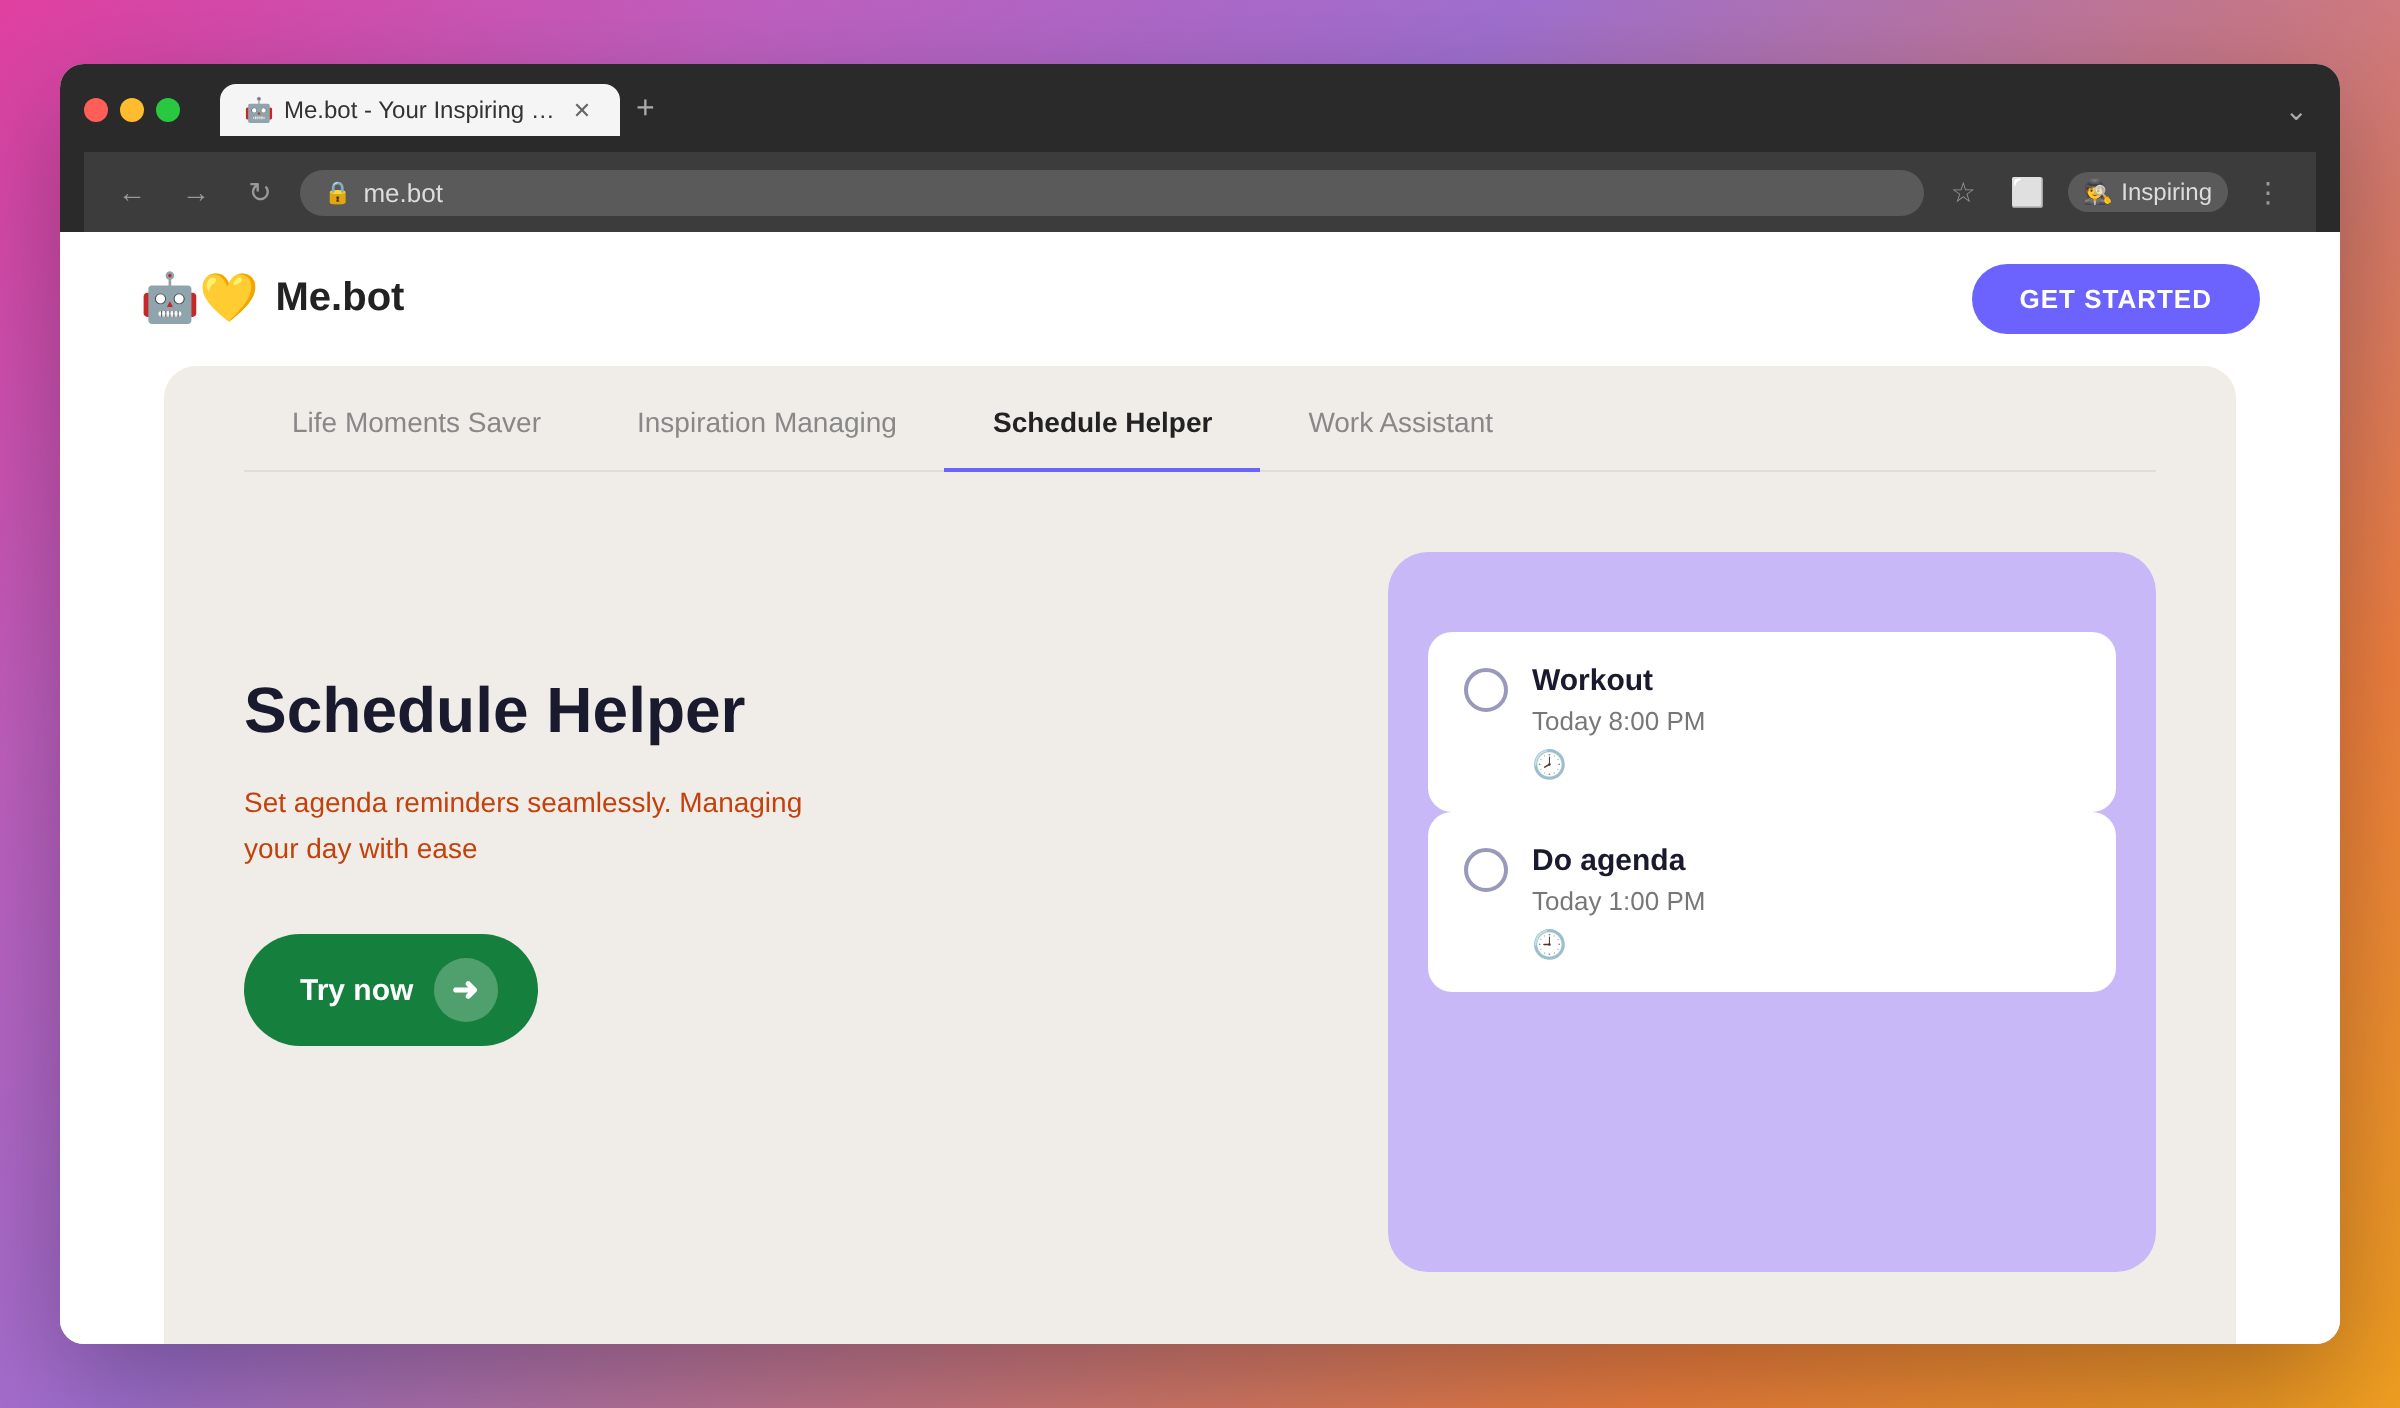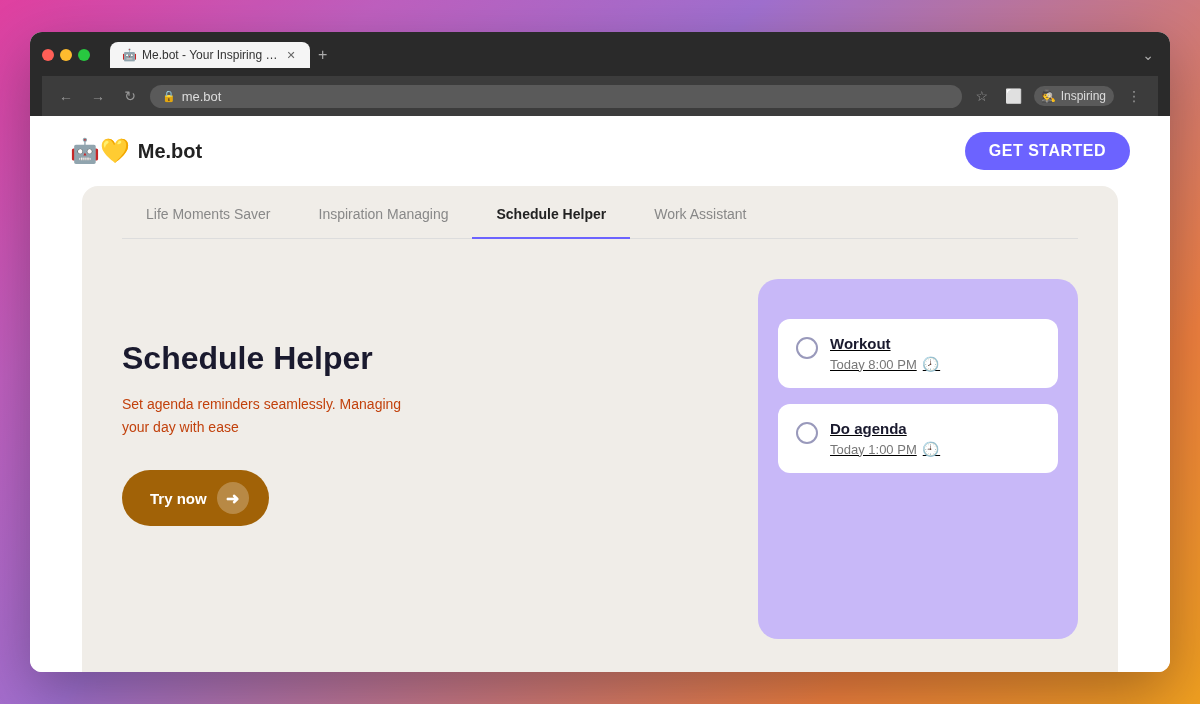--- a/index.html
+++ b/index.html
@@ -213,21 +213,21 @@
       font-weight: 600;
       color: #222;
     }
 
     .get-started-btn {
       background: #6c63ff;
       color: #fff;
       border: none;
       border-radius: 24px;
       padding: 10px 24px;
-      font-size: 16px;
+      font-size: 13px;
       font-weight: 600;
       cursor: pointer;
       letter-spacing: 0.5px;
     }
 
     
     .main-section {
       background: #f0ede8;
       margin: 0 52px 20px;
       border-radius: 16px;
@@ -296,21 +296,21 @@
       color: #c2410c;
       line-height: 1.6;
       margin-bottom: 32px;
       max-width: 280px;
     }
 
     .try-now-btn {
       display: flex;
       align-items: center;
       gap: 10px;
-      background: #a16207;
+      background: #15803d;
       color: #fff;
       border: none;
       border-radius: 28px;
       padding: 12px 20px 12px 28px;
       font-size: 15px;
       font-weight: 600;
       cursor: pointer;
       font-family: inherit;
     }
 
@@ -320,30 +320,28 @@
       background: rgba(255,255,255,0.25);
       border-radius: 50%;
       display: flex;
       align-items: center;
       justify-content: center;
       font-size: 16px;
     }
 
     
     .right-card {
-      width: 320px;
+      width: 384px;
       background: #c8b8f8;
       border-radius: 20px;
       padding: 40px 20px 40px;
       flex-shrink: 0;
       min-height: 360px;
       display: flex;
       flex-direction: column;
-      gap: 16px;
-      text-decoration: underline;
     }
 
     .task-card {
       background: #fff;
       border-radius: 12px;
       padding: 16px 18px;
       display: flex;
       align-items: flex-start;
       gap: 12px;
     }
@@ -365,22 +363,22 @@
       font-size: 15px;
       font-weight: 600;
       color: #1a1a2e;
       margin-bottom: 4px;
     }
 
     .task-time {
       font-size: 13px;
       color: #777;
       display: flex;
-      align-items: center;
       gap: 6px;
+      flex-direction: column;
     }
 
     .clock-icon {
       font-size: 14px;
     }
   </style>
 </head>
 <body>
 
 <div class="browser-window">

